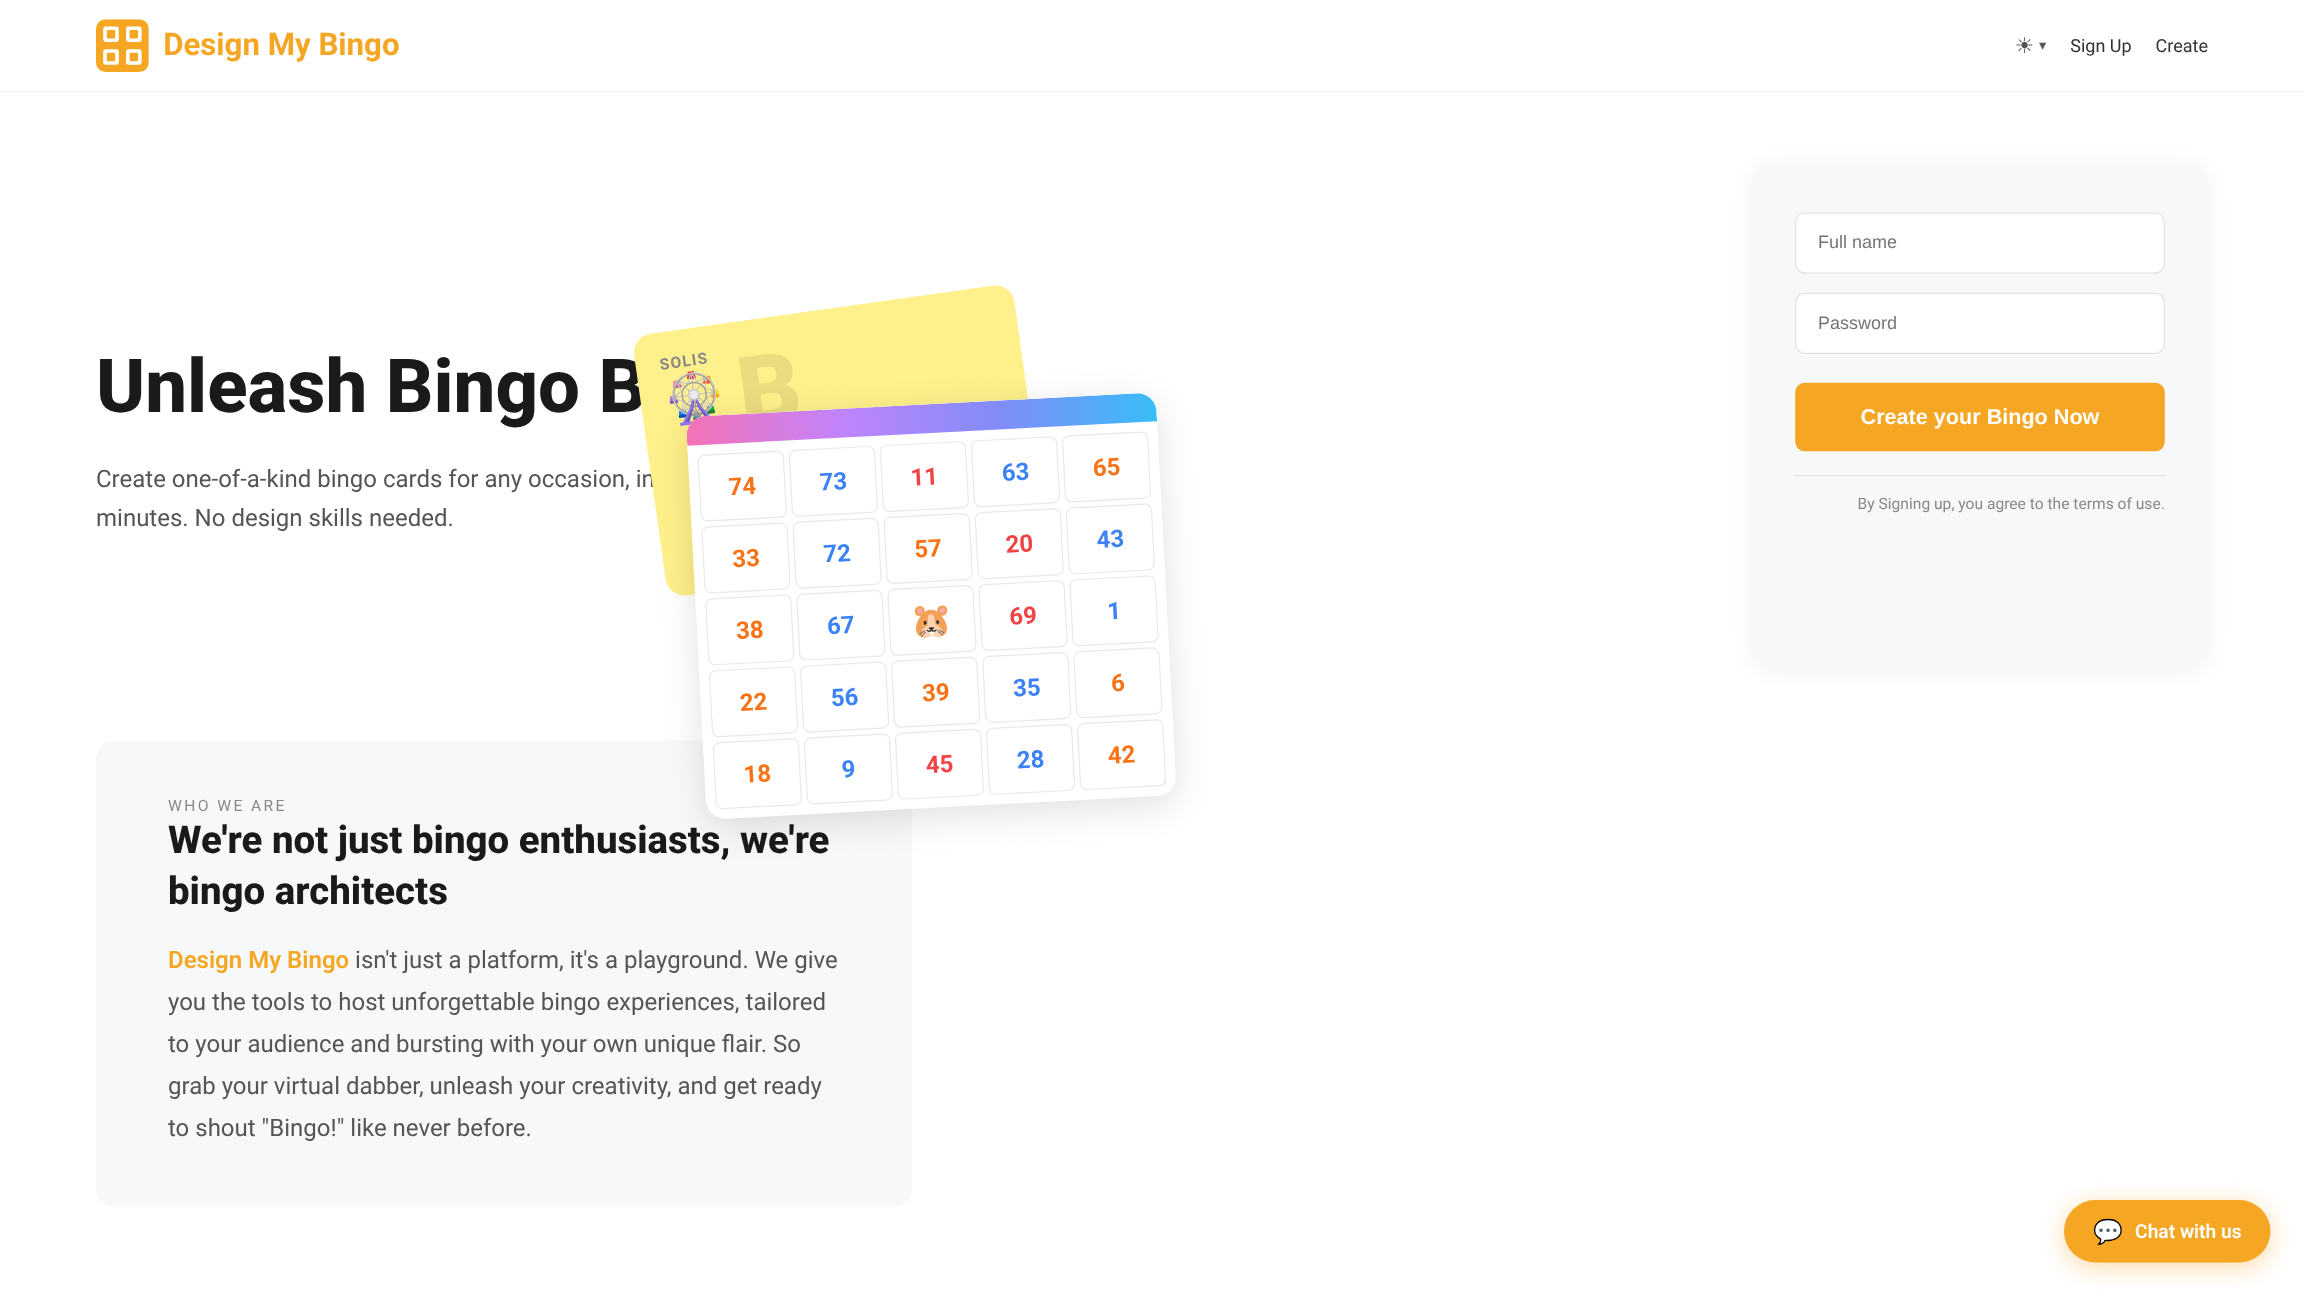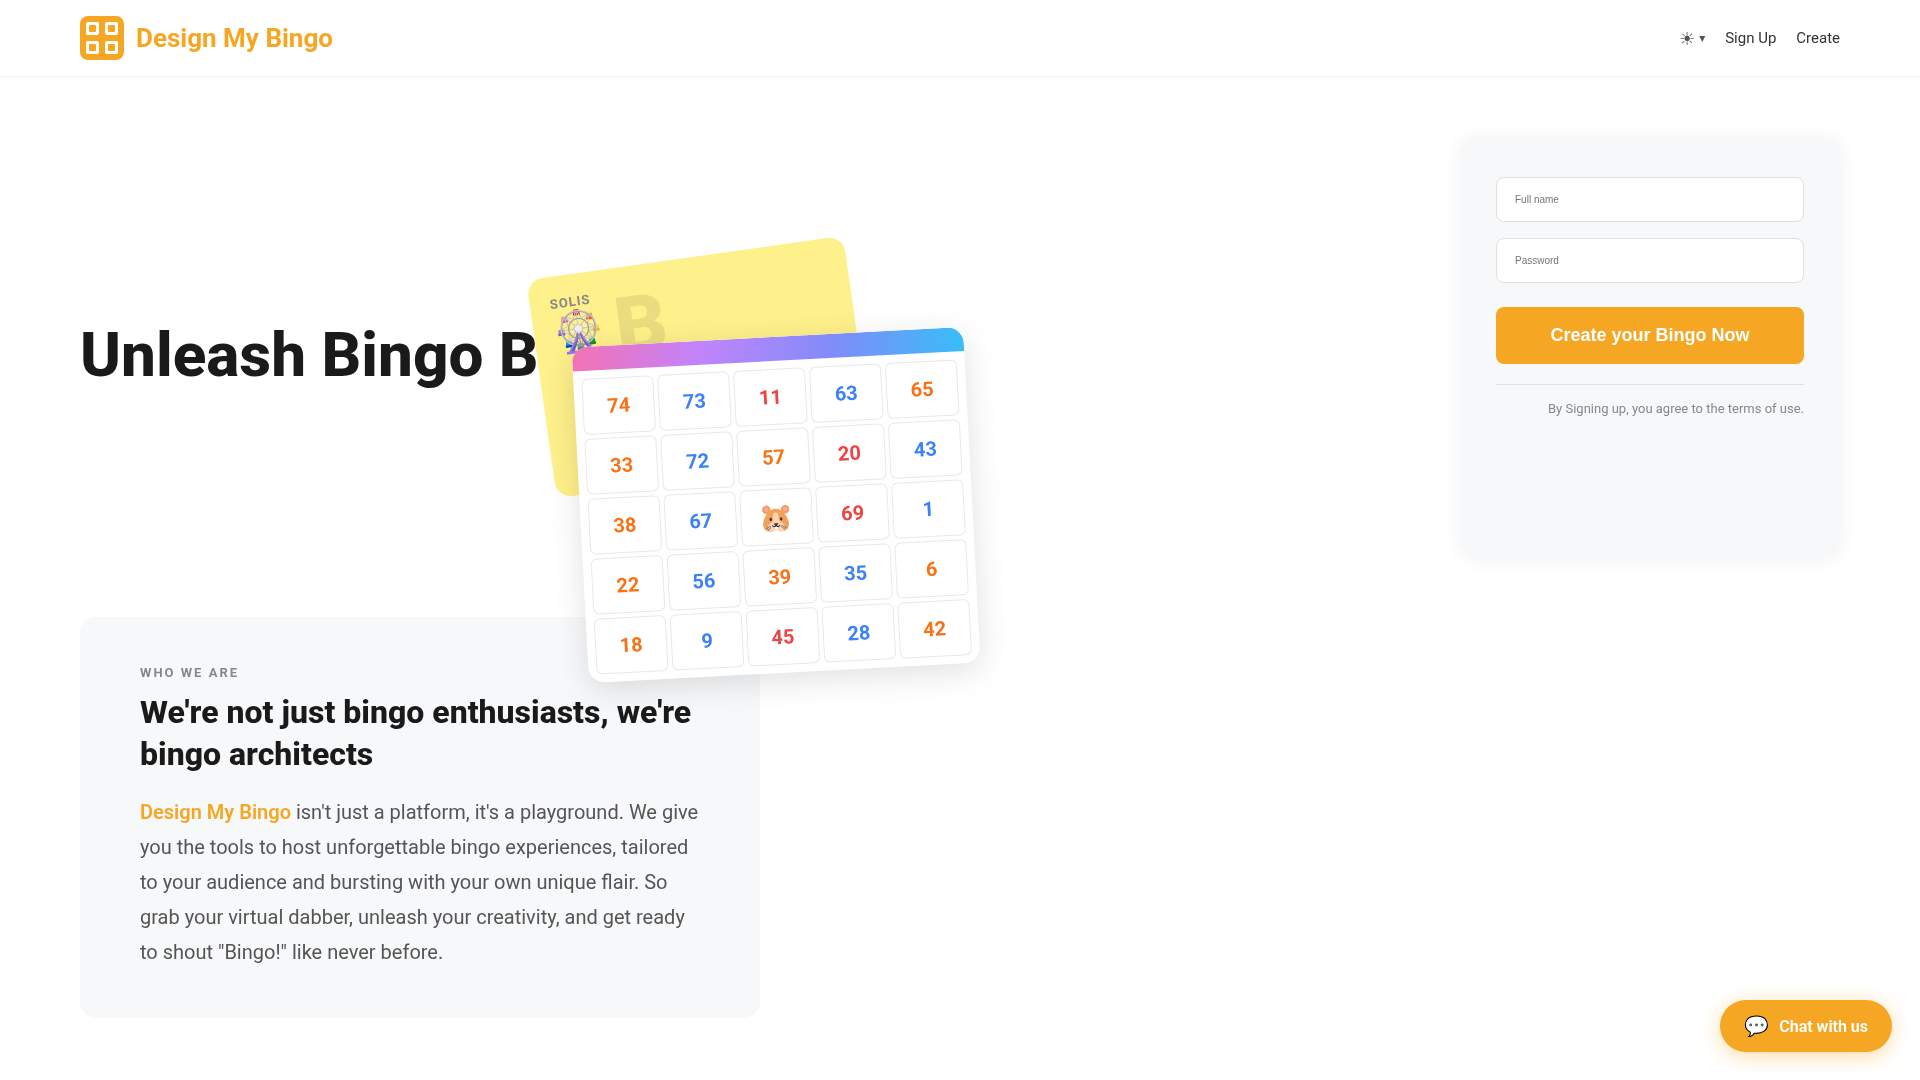--- a/index.html
+++ b/index.html
@@ -97,21 +97,21 @@
       box-shadow: 0 2px 20px rgba(0,0,0,0.06);
     }
     .form-group {
       margin-bottom: 16px;
     }
     .form-input {
       width: 100%;
       padding: 16px 18px;
       border: 1px solid #e0e0e0;
       border-radius: 8px;
-      font-size: 10px;
+      font-size: 15px;
       color: #999;
       background: #fff;
       outline: none;
     }
     .cta-button {
       width: 100%;
       padding: 18px;
       background: #f5a623;
       color: #fff;
       border: none;
@@ -220,24 +220,23 @@
     
     .who-section {
       background: #f7f8fa;
       margin: 20px 80px;
       border-radius: 16px;
       padding: 48px 60px;
       max-width: 680px;
     }
     .who-label {
       font-size: 13px;
-      font-weight: 700;
+      font-weight: 400;
       letter-spacing: 2px;
       color: #888;
-      margin-bottom: 12px;
       text-transform: uppercase;
     }
     .who-title {
       font-size: 32px;
       font-weight: 800;
       color: #1a1a1a;
       margin-bottom: 20px;
       line-height: 1.3;
     }
     .who-body {
@@ -298,20 +297,21 @@
     </div>
     <a class="nav-link">Sign Up</a>
     <a class="nav-link">Create</a>
   </nav>
 </header>
 
 <section class="main-section">
 
   <div class="hero-left">
     <h1 class="hero-title">Unleash Bingo Bliss!</h1>
+    <p class="hero-subtitle">Create one-of-a-kind bingo cards for any occasion, in minutes. No design skills needed.</p>
   </div>
 
   <div class="bingo-visual-area">
 
     <div class="bingo-card-back">
       <div>
         <div class="card-back-logo">SOLIS</div>
         <div class="card-emoji">🎡</div>
       </div>
       <div class="card-back-b">B</div>

